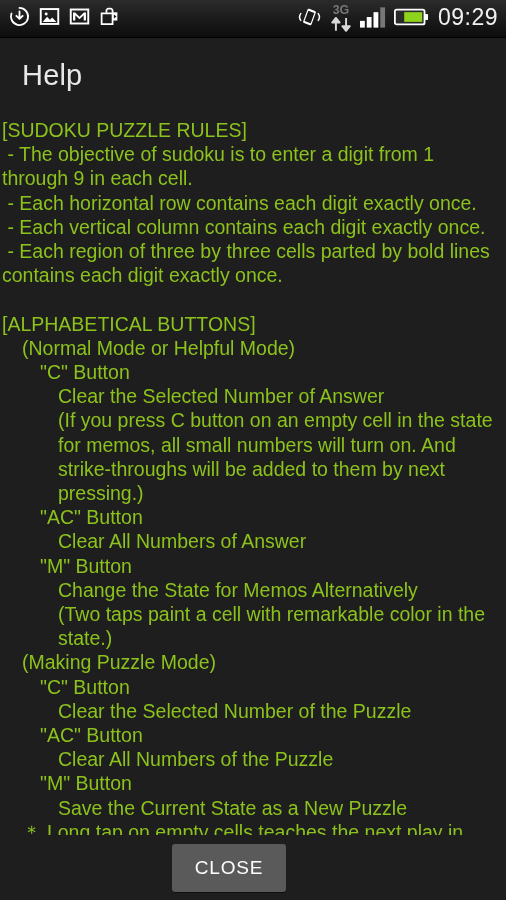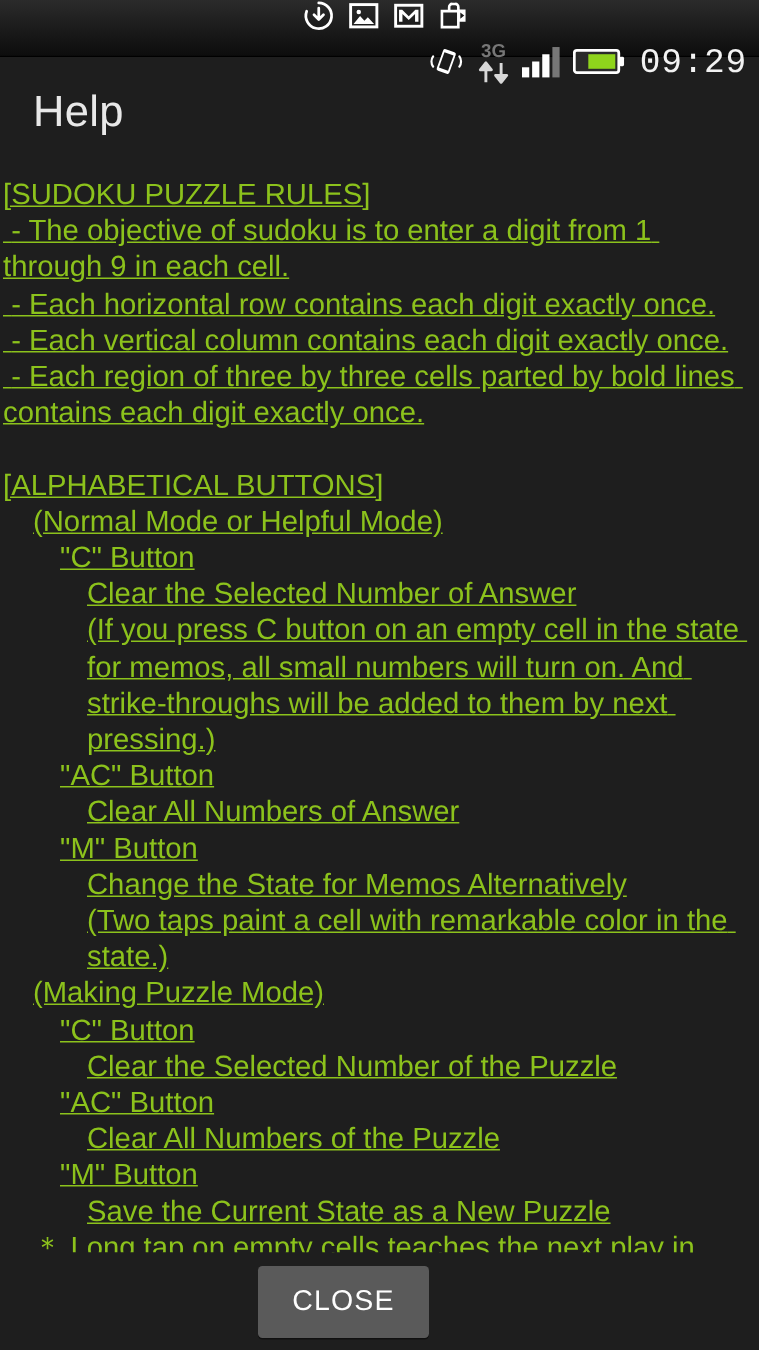--- a/index.html
+++ b/index.html
@@ -9,28 +9,28 @@
     font-family:"Liberation Sans", sans-serif;
     overflow:hidden;
   }
 
   
   #status-bar{
     position:absolute; top:0; left:0;
     width:506px; height:38px;
     background:linear-gradient(to bottom,#2b2b2b 0%,#1a1a1a 55%,#0d0d0d 100%);
     border-bottom:1px solid #000;
-    display:flex; align-items:center;flex-direction:column;
+    display:flex; align-items:center;
   }
   #status-left{ display:flex; align-items:center; gap:9px; padding-left:9px; }
   #status-right{ display:flex; align-items:center; gap:7px; margin-left:auto; padding-right:8px; }
   .sicon{ display:block; }
   #clock{
     color:#f2f2f2; font-size:23px; letter-spacing:.5px;
-    font-family:Liberation Mono, monospace; line-height:1;
+    font-family:Liberation Sans, sans-serif; line-height:1;
     padding-left:2px; padding-bottom:2px;
   }
 
   
   #title-bar{
     position:absolute; top:38px; left:0;
     width:464px; height:74px;
     display:flex; align-items:center;
   }
   #page-title{
@@ -45,21 +45,21 @@
     overflow:hidden;
   }
   #help-text{
     color:#8cc21c;
     font-size:19.5px;
     line-height:24.2px;
     padding:6px 2px 0 2px;
     white-space:pre-wrap;
     word-wrap:break-word;
   }
-  .hl{ display:block;text-decoration:underline; }
+  .hl{ display:block; }
   .i0{ padding-left:0px; }
   .i2{ padding-left:20px; }
   .i3{ padding-left:38px; }
   .i4{ padding-left:56px; }
   .blank{ height:24.2px; }
 
   
   #footer{
     position:absolute; left:0; top:835px;
     width:458px; height:65px;

